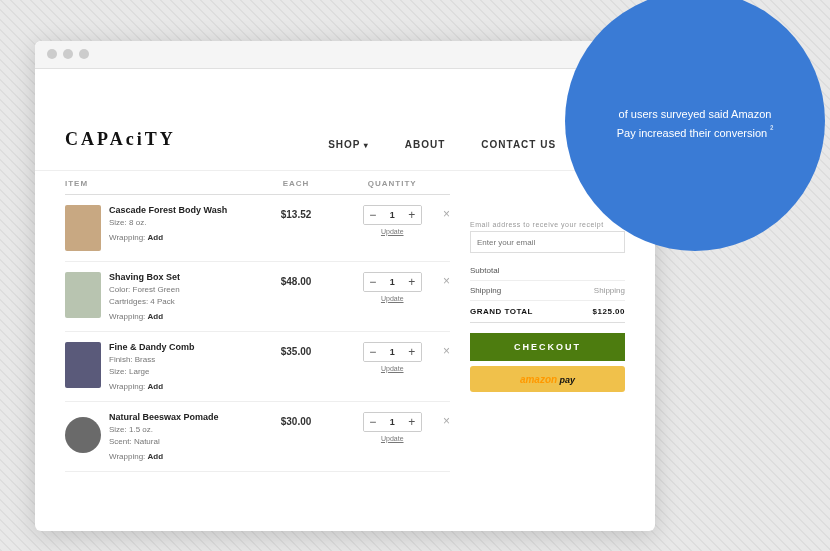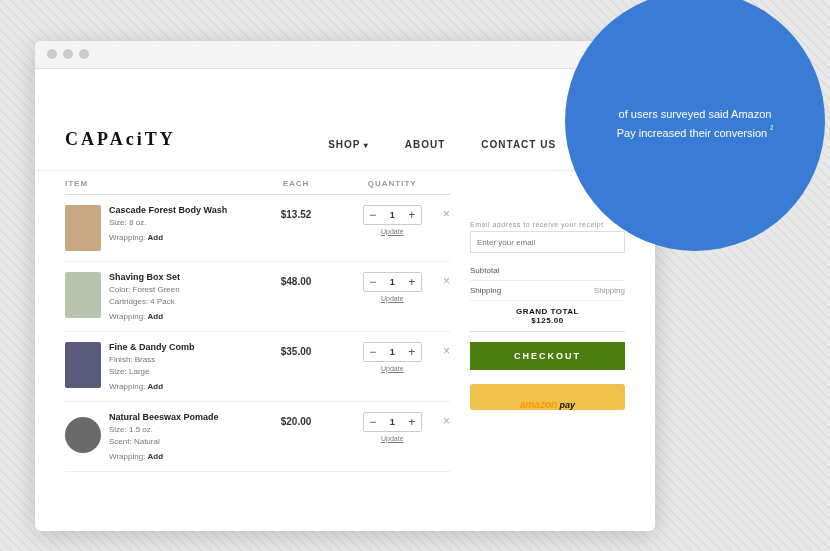--- a/index.html
+++ b/index.html
@@ -246,21 +246,20 @@
     .sidebar-total-row {
       display: flex;
       justify-content: space-between;
       align-items: center;
       padding: 6px 0;
       font-size: 8px;
       font-weight: 700;
       color: #111;
       letter-spacing: 0.5px;
       border-bottom: 1px solid #ddd;
-      flex-direction: column;
     }
 
     .checkout-btn {
       width: 100%;
       height: 28px;
       background: #4d7c0f;
       color: #fff;
       border: none;
       font-size: 9px;
       font-weight: 700;
@@ -271,23 +270,23 @@
       align-items: center;
       justify-content: center;
     }
 
     .amazon-pay-btn {
       width: 100%;
       height: 26px;
       background: #f0c14b;
       border: none;
       cursor: pointer;
-      margin-top: 14px;
-      display: flex;
-      align-items: flex-end;
+      margin-top: 5px;
+      display: flex;
+      align-items: center;
       justify-content: center;
       border-radius: 3px;
     }
     .amazon-pay-text {
       font-size: 9px;
       font-weight: 700;
       color: #111;
       font-style: italic;
     }
     .amazon-pay-text span {
@@ -428,21 +427,21 @@
 
           <div class="cart-row">
             <div class="item-col">
               <div class="item-img item-img-pomade" style="background:#6a6a6a; border-radius:50%; width:36px; height:36px; margin-top:5px;"></div>
               <div class="item-details">
                 <div class="item-name">Natural Beeswax Pomade</div>
                 <div class="item-meta">Size: 1.5 oz.<br>Scent: Natural</div>
                 <div class="item-wrap">Wrapping: <a>Add</a></div>
               </div>
             </div>
-            <div class="each-col">$20.00</div>
+            <div class="each-col">$30.00</div>
             <div class="qty-col">
               <div class="qty-controls">
                 <button class="qty-btn">−</button>
                 <span class="qty-val">1</span>
                 <button class="qty-btn">+</button>
               </div>
               <span class="qty-update">Update</span>
             </div>
             <button class="close-btn">×</button>
           </div>

